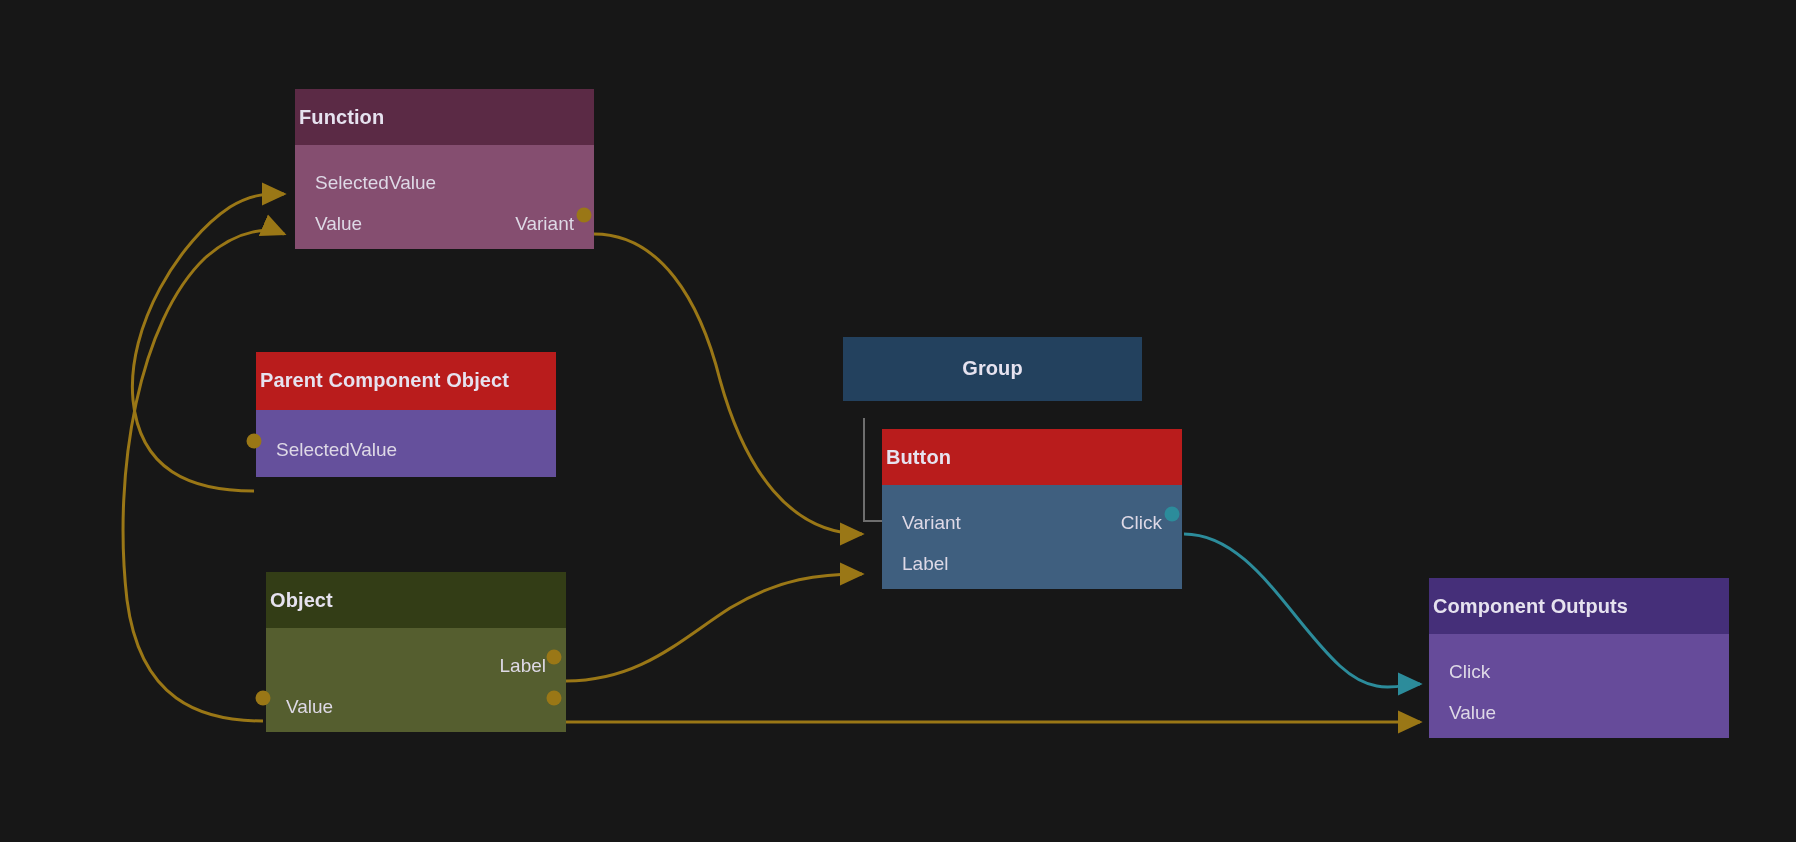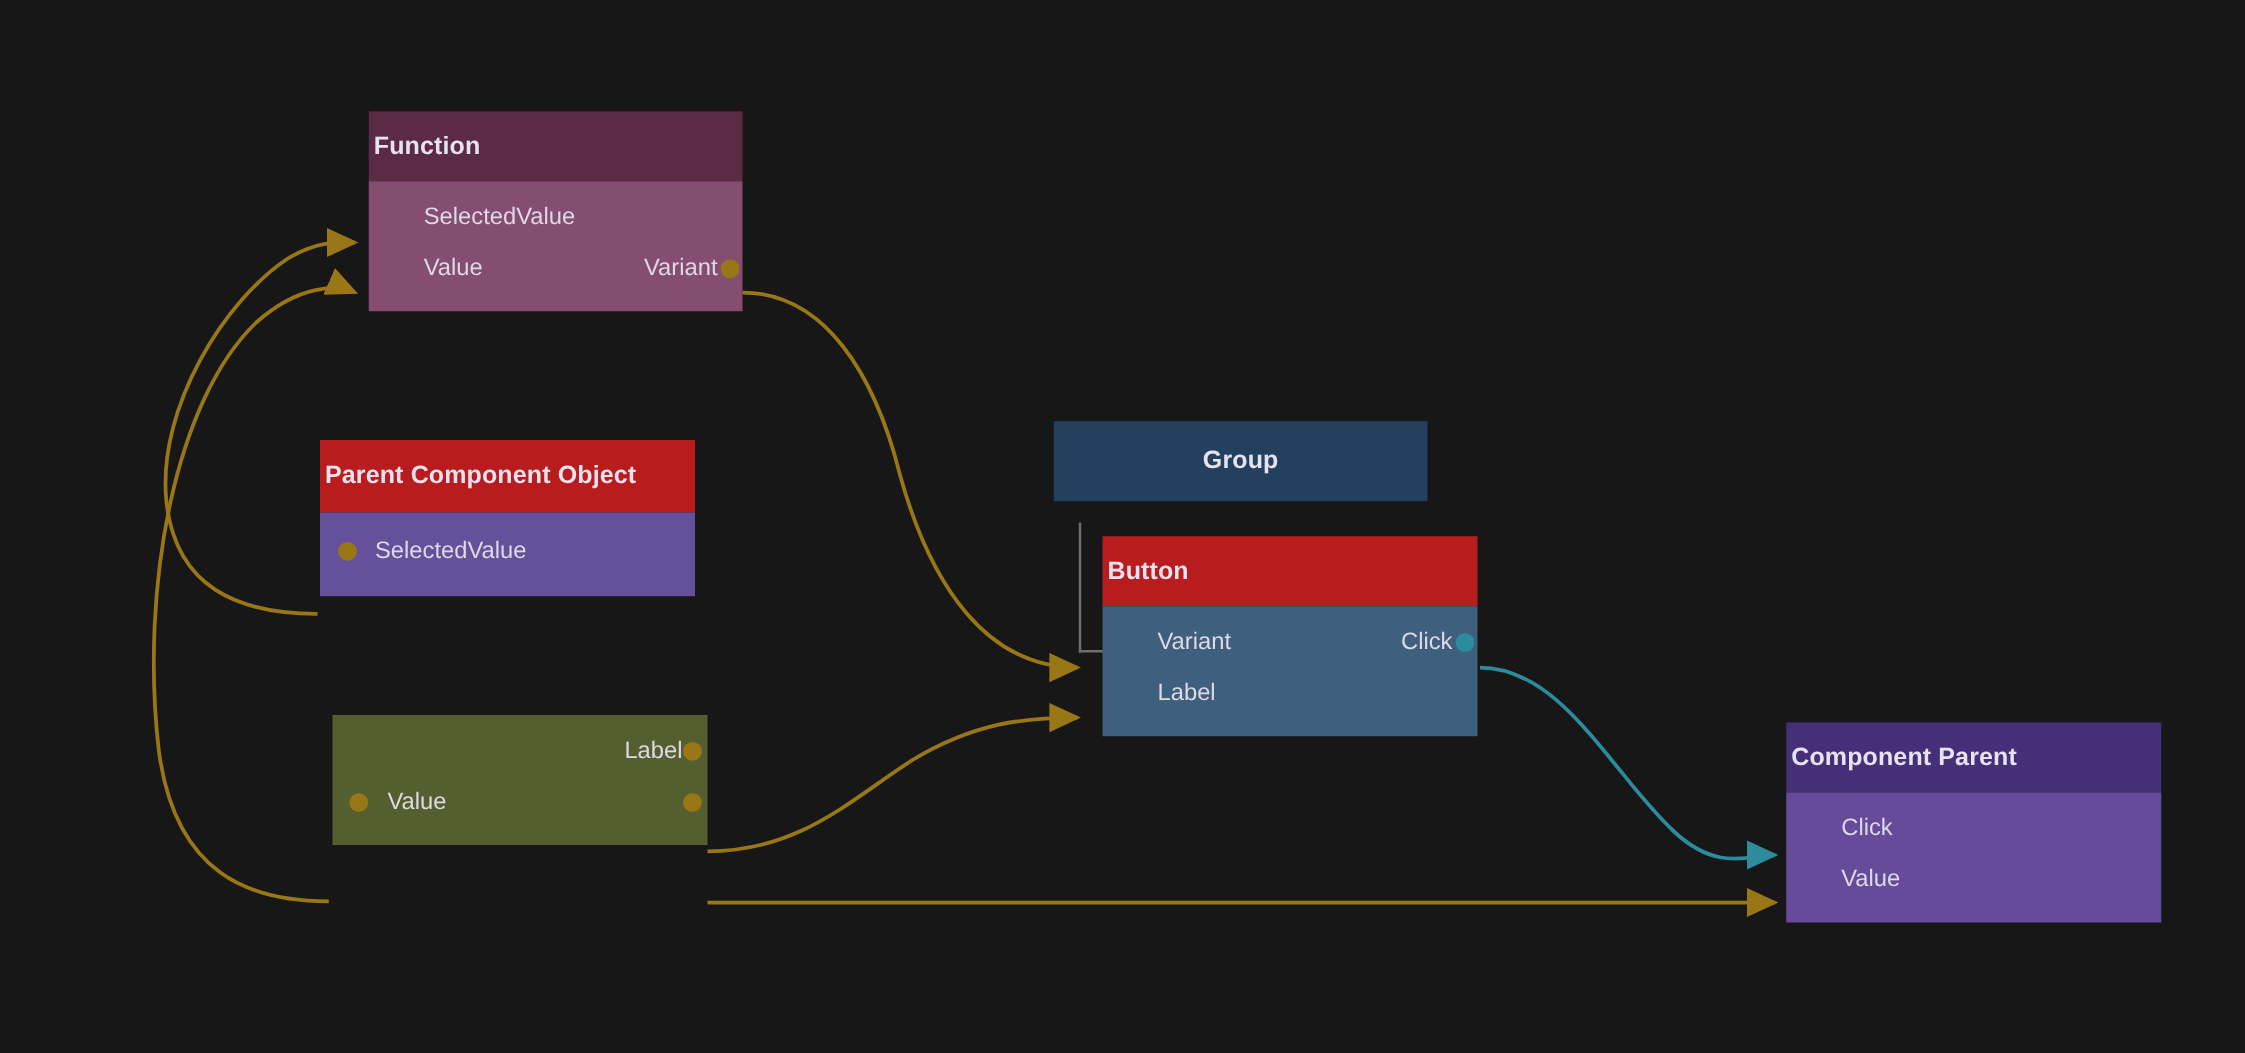--- a/index.html
+++ b/index.html
@@ -42,25 +42,24 @@
   }
   .node-body {
     box-sizing: border-box;
     position: relative;
     padding: 8px 0 14px 0;
   }
   .port-row {
     position: relative;
     height: 41px;
     display: flex;
-    align-items: center;
+    align-items: flex-end;
     justify-content: space-between;
     padding: 0 20px;
     box-sizing: border-box;
-    margin-left: 24px;
   }
   .port-label {
     font-size: 19px;
     line-height: 22px;
     color: #ded9e6;
     white-space: nowrap;
   }
   .port-label.out {
     margin-left: auto;
   }
@@ -165,20 +164,21 @@
     <div class="node-header pco-header" style="padding-bottom:16px;">Parent Component Object</div>
     <div class="node-body pco-body" style="padding:10px 0 16px 0;">
       <div class="port-row">
         <span class="port-label">SelectedValue</span>
         <span class="dot amber" style="left:-2px; top:50%;"></span>
       </div>
     </div>
   </div>
 
   <div class="node" style="left:266px; top:572px; width:300px;">
+    <div class="node-header obj-header">Object</div>
     <div class="node-body obj-body">
       <div class="port-row">
         <span class="spacer"></span>
         <span class="port-label out">Label</span>
         <span class="dot amber" style="right:-3px; top:50%;"></span>
       </div>
       <div class="port-row">
         <span class="port-label">Value</span>
         <span class="dot amber" style="left:-3px; top:50%;"></span>
         <span class="dot amber" style="right:-3px; top:50%;"></span>
@@ -198,21 +198,21 @@
         <span class="port-label out">Click</span>
         <span class="dot teal" style="right:-5px; top:50%;"></span>
       </div>
       <div class="port-row">
         <span class="port-label">Label</span>
       </div>
     </div>
   </div>
 
   <div class="node" style="left:1429px; top:578px; width:300px;">
-    <div class="node-header co-header">Component Parent</div>
+    <div class="node-header co-header">Component Outputs</div>
     <div class="node-body co-body">
       <div class="port-row">
         <span class="port-label">Click</span>
       </div>
       <div class="port-row">
         <span class="port-label">Value</span>
       </div>
     </div>
   </div>
 

